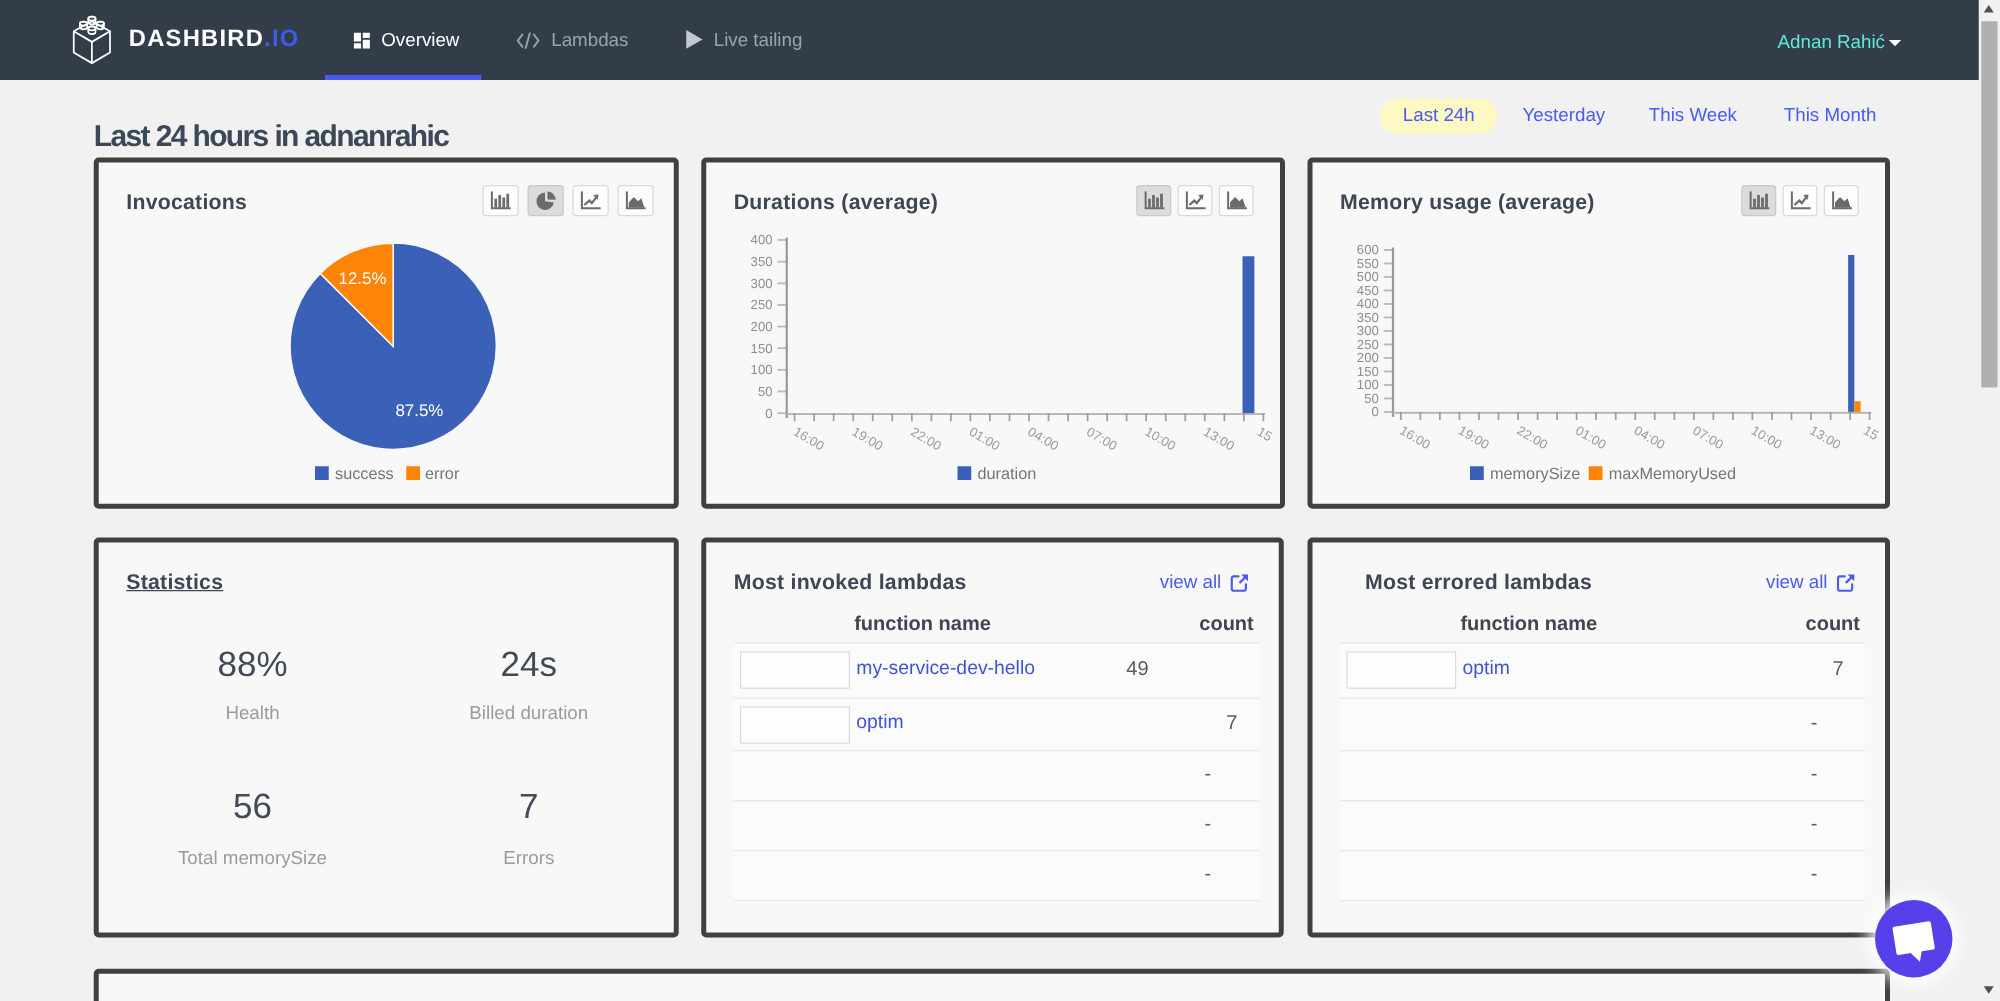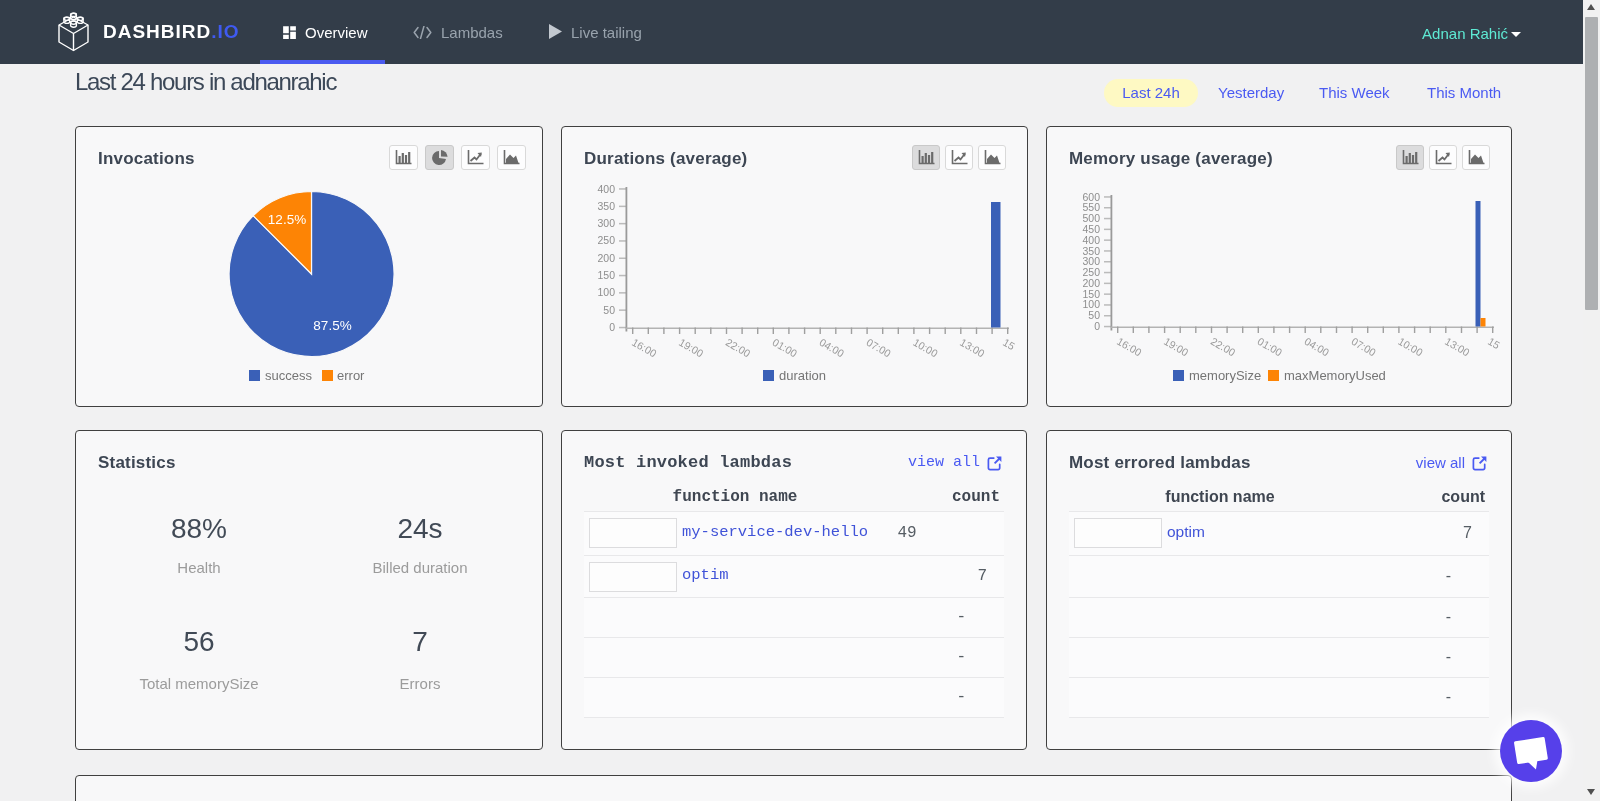--- a/index.html
+++ b/index.html
@@ -5,23 +5,23 @@
 html,body{width:1600px;height:801px;overflow:hidden;}
 body{font-family:"Liberation Sans",sans-serif;background:#f1f1f2;position:relative;}
 .nav{position:absolute;left:0;top:0;width:1600px;height:64px;background:#333d49;}
 .logo-txt{position:absolute;left:103px;top:21px;font-size:19px;font-weight:bold;color:#fff;letter-spacing:1px;}
 .logo-txt span{color:#3f5af0;}
 .navitem{position:absolute;top:24px;font-size:15px;color:#99a3ad;}
 .navitem.act{color:#fff;}
 .underline{position:absolute;left:260px;top:60px;width:125px;height:4px;background:#4a5af0;}
 .user{position:absolute;right:92px;top:25px;font-size:15px;color:#5eead4;}
 .caret{position:absolute;right:79px;top:32px;width:0;height:0;border-left:5px solid transparent;border-right:5px solid transparent;border-top:5px solid #fff;}
-.card{position:absolute;background:#f8f8f9;border:1px solid #404040;border-radius:4px;}
+.card{position:absolute;background:#f8f8f9;border:4px solid #404040;border-radius:4px;}
 .ctitle{position:absolute;left:22px;font-size:17px;font-weight:bold;color:#3d4653;letter-spacing:.2px;}
-h1{position:absolute;left:75px;top:68px;font-size:24px;font-weight:normal;color:#3c4858;letter-spacing:-1.3px;}
+h1{position:absolute;left:75px;top:96px;font-size:24px;font-weight:bold;color:#3c4858;letter-spacing:-1.3px;}
 .pill{position:absolute;left:1104px;top:79px;width:94px;height:28px;background:#fef9c3;border-radius:14px;color:#4a5af2;font-size:15px;text-align:center;line-height:28px;}
 .tab{position:absolute;top:84px;font-size:15px;color:#4a5af2;}
 .btns{position:absolute;top:18px;right:16px;display:flex;gap:7px;}
 .btns.sm{gap:5px;}
 .btns.sm .btn{width:28px;}
 .btn{width:29px;height:25px;border:1px solid #d9d9d9;border-radius:3px;background:#fdfdfe;display:flex;align-items:center;justify-content:center;}
 .btn.act{background:#dcdcdd;border-color:#c9c9c9;}
 .vall{position:absolute;font-size:15px;color:#4a5af2;}
 .tbl-hdr{position:absolute;font-size:16px;font-weight:bold;color:#3f4651;}
 .rowline{position:absolute;background:#fbfbfc;border-top:1px solid #e8e8ea;}
@@ -301,31 +301,31 @@
       <text x="440.0" y="216.5" font-size="10.5" fill="#9a9a9a" transform="rotate(30 440.0 216.5)">15</text>
       <rect x="428.5" y="74.0" width="5" height="125.5" fill="#3a60b7"></rect>
       <rect x="433.5" y="191.0" width="5" height="8.5" fill="#fd8405"></rect>
       <rect x="126" y="243" width="11" height="11" fill="#3a60b7"></rect>
       <text x="142" y="253" font-size="13" fill="#757575">memorySize</text>
       <rect x="221" y="243" width="11" height="11" fill="#fd8405"></rect>
       <text x="237" y="253" font-size="13" fill="#757575">maxMemoryUsed</text>
     </svg>
 </div>
 <div class="card" style="left:75px;top:430px;width:468px;height:320px;">
-<div class="ctitle" style="top:22px;">Statistics</div>
+<div class="ctitle" style="top:22px;text-decoration:underline;">Statistics</div>
 <div class="statnum" style="left:123px;top:84px;">88%</div>
 <div class="statlbl" style="left:123px;top:129px;">Health</div>
 <div class="statnum" style="left:344px;top:84px;">24s</div>
 <div class="statlbl" style="left:344px;top:129px;">Billed duration</div>
 <div class="statnum" style="left:123px;top:197px;">56</div>
 <div class="statlbl" style="left:123px;top:245px;">Total memorySize</div>
 <div class="statnum" style="left:344px;top:197px;">7</div>
 <div class="statlbl" style="left:344px;top:245px;">Errors</div>
 </div>
-<div class="card" style="left:561px;top:430px;width:466px;height:320px;font-family:Liberation Mono, monospace;">
+<div class="card" style="left:561px;top:430px;width:466px;height:320px;">
     <div class="ctitle" style="top:22px;">Most invoked lambdas</div>
     <div class="vall" style="top:23px;right:46px;">view all</div>
     <svg style="position:absolute;right:24px;top:25px" width="15" height="15" viewBox="0 0 15 15">
       <path d="M12.7 8.4 V12 a1.6 1.6 0 0 1 -1.6 1.6 H3 A1.6 1.6 0 0 1 1.4 12 V3.7 A1.6 1.6 0 0 1 3 2.1 H6.8" stroke="#4a5af2" stroke-width="1.7" fill="none" stroke-linecap="round"></path>
       <path d="M9 0.6 H14.4 V6 Z" fill="#4a5af2"></path>
       <path d="M13.5 1.5 L7.6 7.4" stroke="#4a5af2" stroke-width="1.9"></path>
     </svg>
     <div class="tbl-hdr" style="left:108px;top:57px;width:130px;text-align:center;">function name</div>
     <div class="tbl-hdr" style="left:338px;top:57px;width:100px;text-align:right;">count</div>
     <div class="rowline" style="left:22px;top:80px;width:420px;height:44px;"></div>
@@ -338,21 +338,21 @@
     <div class="lnk" style="left:120px;top:92px;">my-service-dev-hello</div>
     <div class="cnt" style="left:265px;top:93px;width:160px;text-align:center;">49</div>
     <div class="ph" style="left:27px;top:131px;"></div>
     <div class="lnk" style="left:120px;top:135px;">optim</div>
     <div class="cnt" style="left:265px;top:136px;width:160px;">7</div>
     <div class="cnt" style="left:244px;top:177px;width:160px;">-</div>
     <div class="cnt" style="left:244px;top:217px;width:160px;">-</div>
     <div class="cnt" style="left:244px;top:257px;width:160px;">-</div>
   </div>
 <div class="card" style="left:1046px;top:430px;width:466px;height:320px;">
-    <div class="ctitle" style="top:22px;">Most errored lambdas</div>
+    <div class="ctitle" style="top:22px;margin-left:20px;">Most errored lambdas</div>
     <div class="vall" style="top:23px;right:46px;">view all</div>
     <svg style="position:absolute;right:24px;top:25px" width="15" height="15" viewBox="0 0 15 15">
       <path d="M12.7 8.4 V12 a1.6 1.6 0 0 1 -1.6 1.6 H3 A1.6 1.6 0 0 1 1.4 12 V3.7 A1.6 1.6 0 0 1 3 2.1 H6.8" stroke="#4a5af2" stroke-width="1.7" fill="none" stroke-linecap="round"></path>
       <path d="M9 0.6 H14.4 V6 Z" fill="#4a5af2"></path>
       <path d="M13.5 1.5 L7.6 7.4" stroke="#4a5af2" stroke-width="1.9"></path>
     </svg>
     <div class="tbl-hdr" style="left:108px;top:57px;width:130px;text-align:center;">function name</div>
     <div class="tbl-hdr" style="left:338px;top:57px;width:100px;text-align:right;">count</div>
     <div class="rowline" style="left:22px;top:80px;width:420px;height:44px;"></div>
     <div class="rowline" style="left:22px;top:124px;width:420px;height:42px;"></div>

